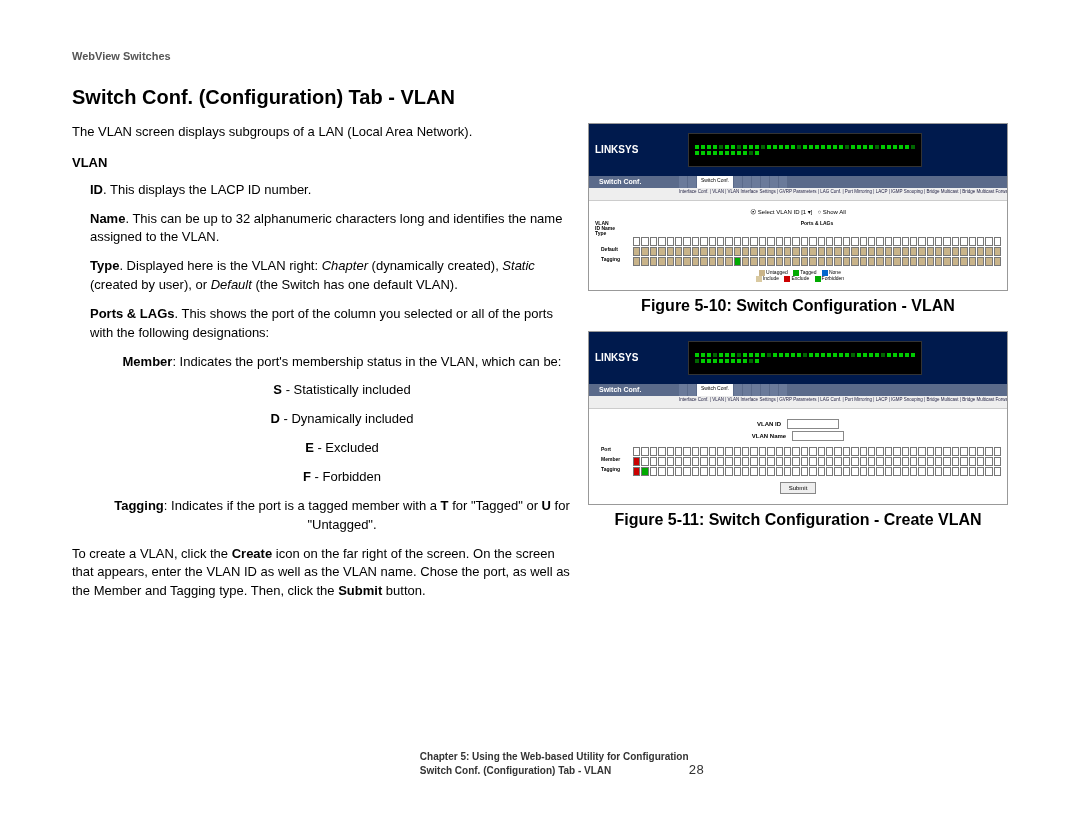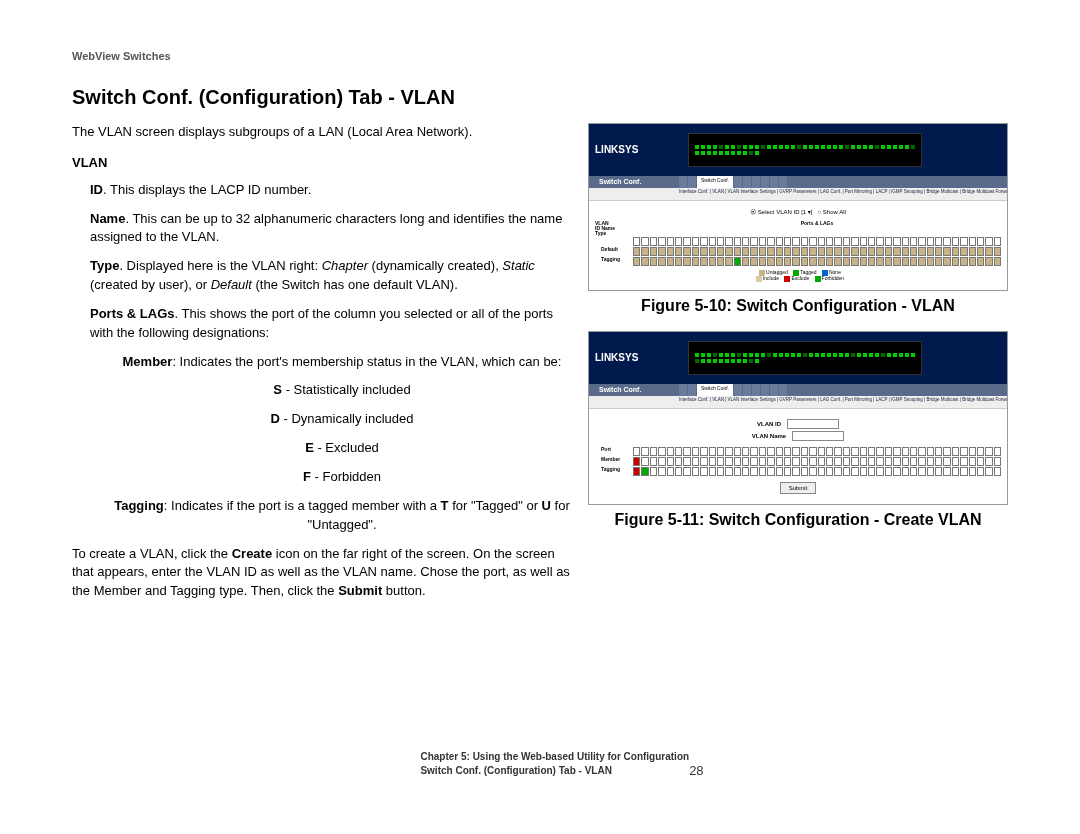--- a/index.html
+++ b/index.html
@@ -150,21 +150,21 @@
     position:absolute;
     left:84px; right:72px; bottom:56px;
     font-size:10px;
     color:#333;
     display:flex;
     justify-content:center;
     align-items:flex-end;
     margin-left:32px;
   }
   .footer .fl { font-weight:bold; line-height:1.4;}
-  .footer .pg { font-size:13px; }
+  .footer .pg { font-size:13px;font-family:Liberation Mono, monospace; }
 </style>
 </head>
 <body>
 
 <div class="page">
   <div class="header-small">WebView Switches</div>
   <h1 class="main-title">Switch Conf. (Configuration) Tab - VLAN</h1>
 
   <div class="two-col">
     <div class="left-col">

